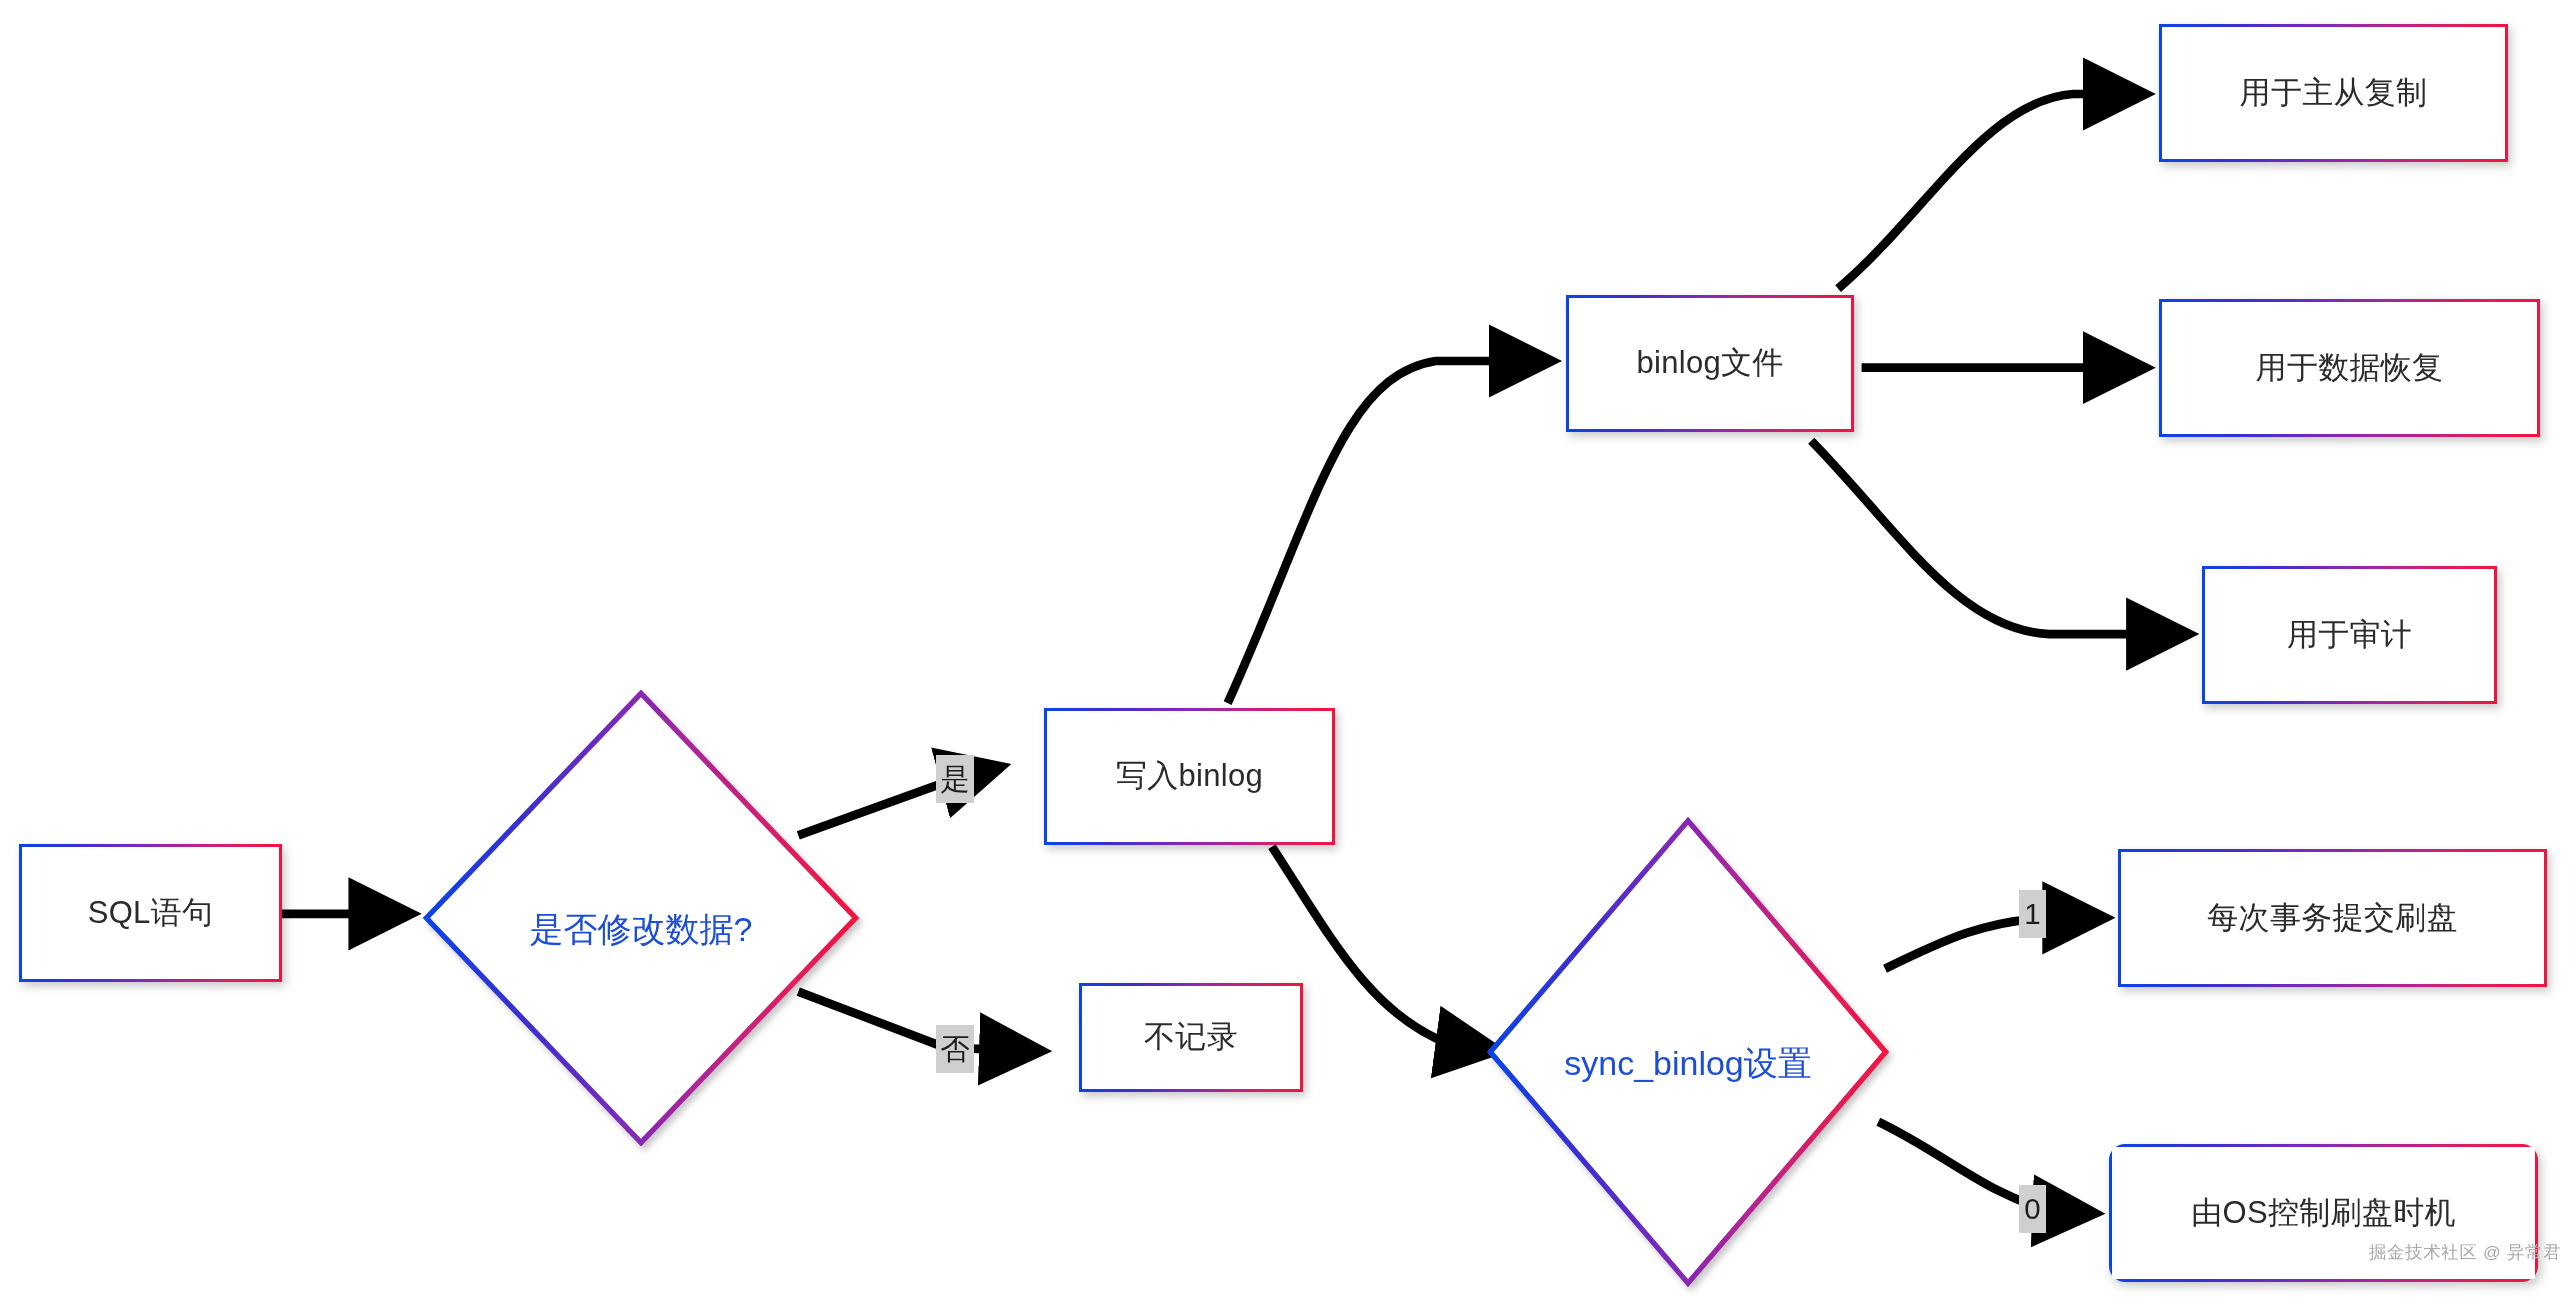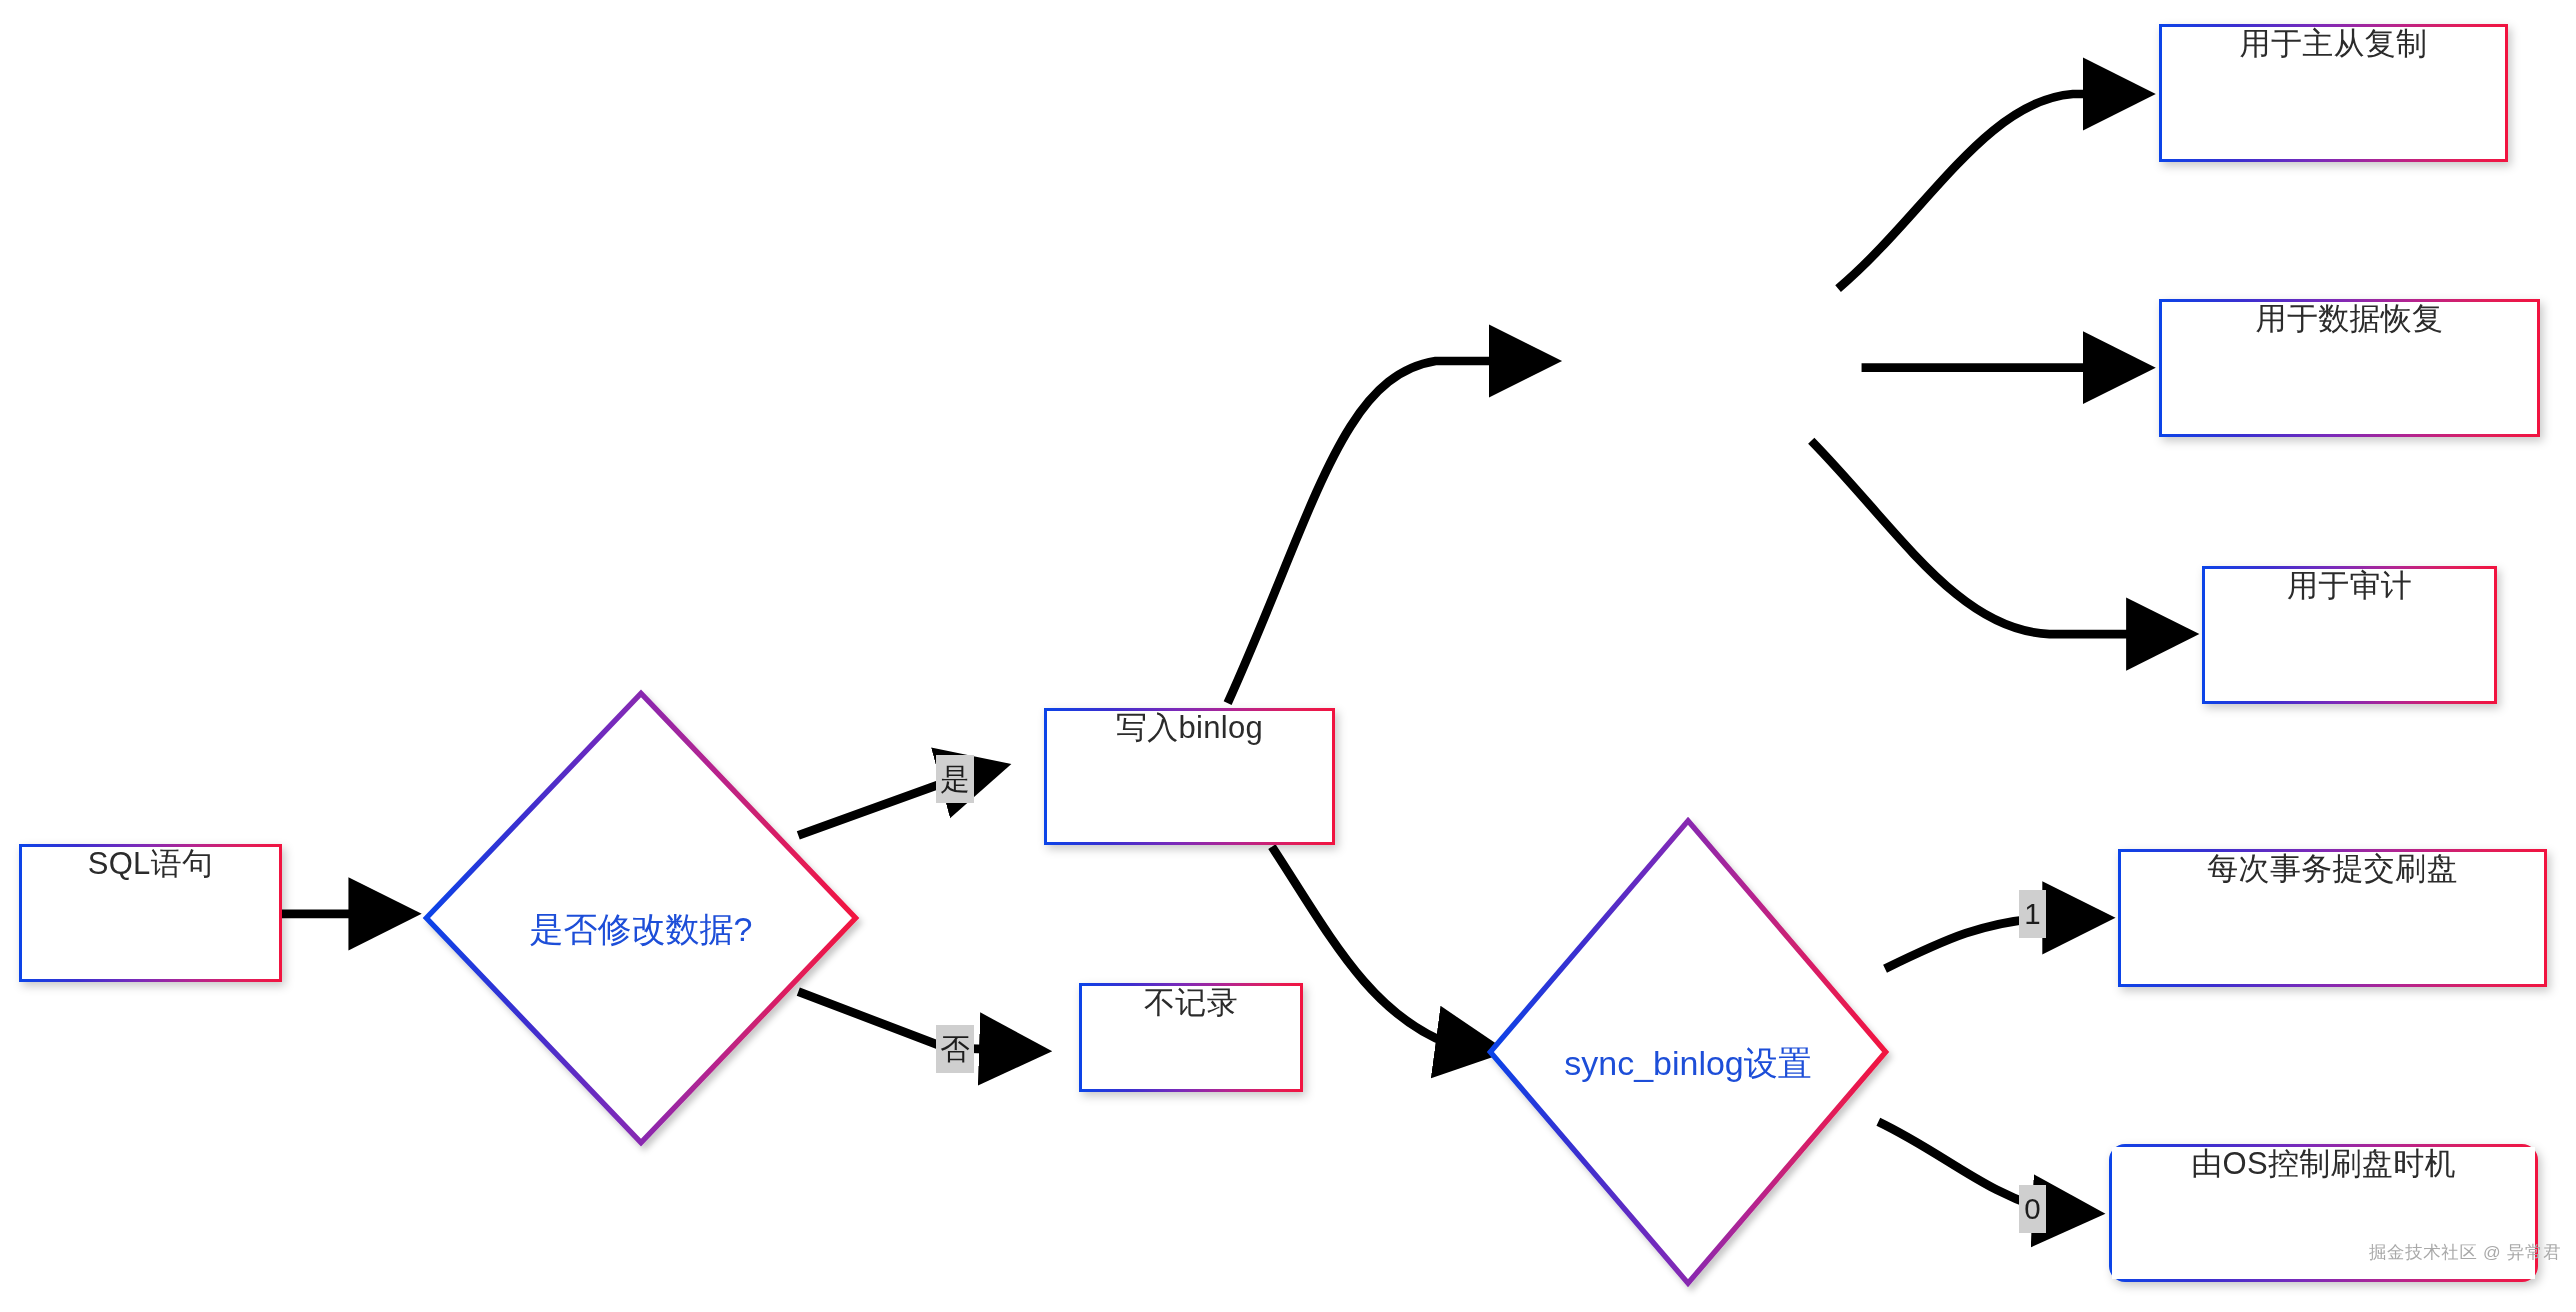--- a/index.html
+++ b/index.html
@@ -14,21 +14,21 @@
   
   .node{position:absolute;box-sizing:border-box;}
 
   .rect{
     padding:2.7px;
     background:linear-gradient(90deg,#0b44e8 0%,#3a2fd0 22%,#7a2aba 45%,#b42490 66%,#e11d5a 86%,#f1133f 100%);
     filter:drop-shadow(3.4px 4.7px 4.7px rgba(0,0,0,0.22));
   }
   .rect > .inner{
     width:100%;height:100%;background:#ffffff;
-    display:flex;justify-content:center;
+    display:flex;align-items:center;justify-content:center;
     box-sizing:border-box;
   }
   .rect .label{
     color:#2b2b2b;font-size:31px;line-height:1.1;white-space:nowrap;letter-spacing:0.3px;
   }
 
   
   .diamond{position:absolute;}
   .diamond svg{position:absolute;left:0;top:0;overflow:visible;}
   .diamond .dlabel{
@@ -108,20 +108,25 @@
       <span class="label">写入binlog</span>
     </div>
   </div>
 
   <div class="node rect" style="left:1079px;top:983px;width:224px;height:109px;">
     <div class="inner">
       <span class="label">不记录</span>
     </div>
   </div>
 
+  <div class="node rect" style="left:1566px;top:295px;width:288px;height:137px;">
+    <div class="inner">
+      <span class="label">binlog文件</span>
+    </div>
+  </div>
 
   <div class="node rect" style="left:2159px;top:24px;width:349px;height:138px;">
     <div class="inner">
       <span class="label">用于主从复制</span>
     </div>
   </div>
 
   <div class="node rect" style="left:2159px;top:299px;width:381px;height:138px;">
     <div class="inner">
       <span class="label">用于数据恢复</span>

